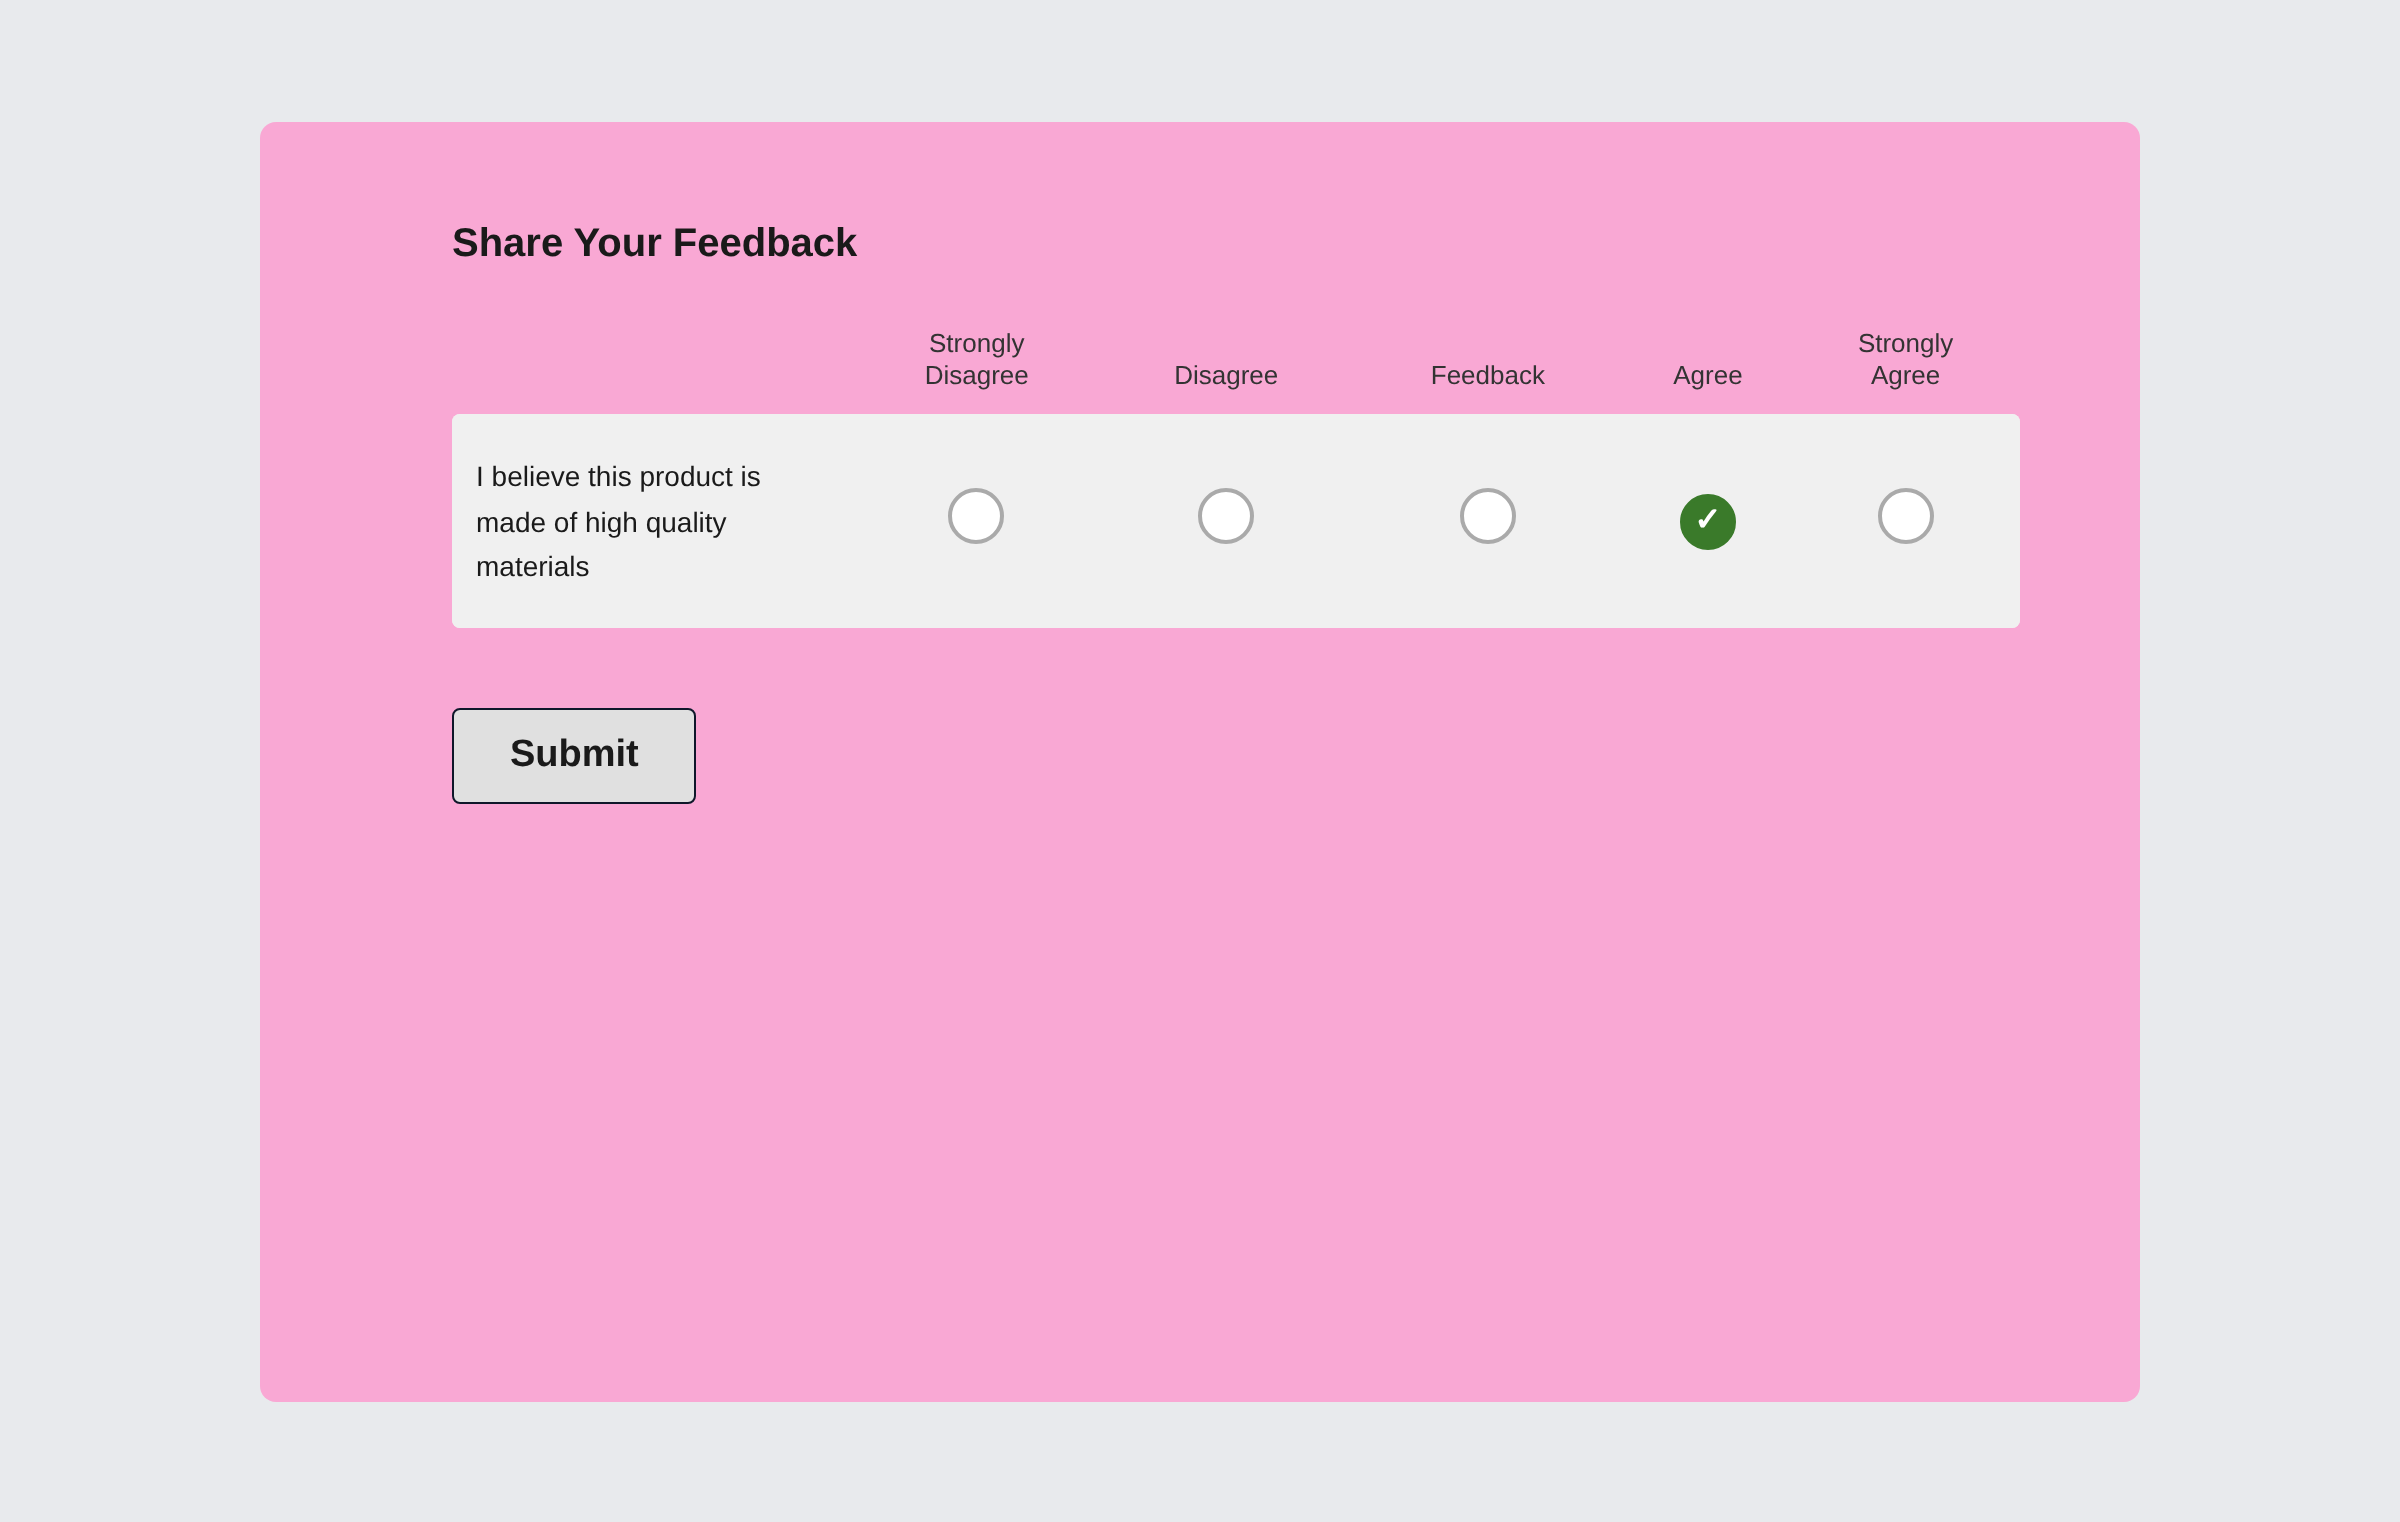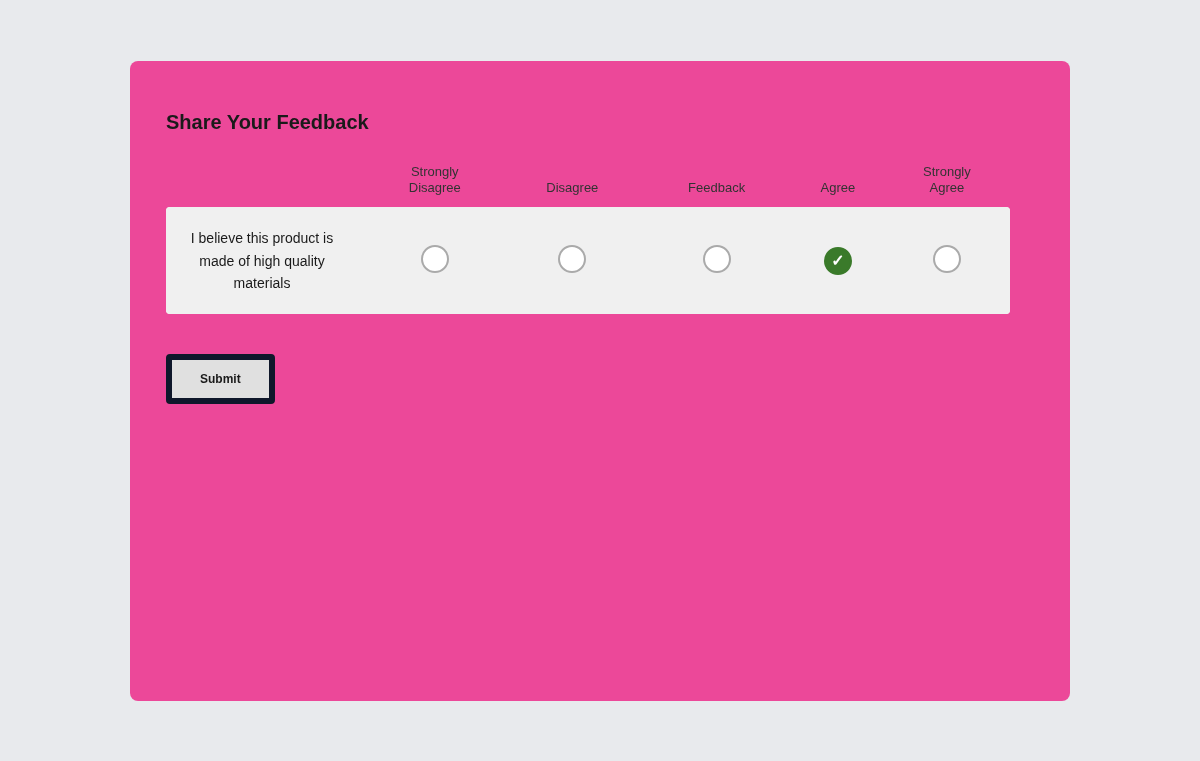--- a/index.html
+++ b/index.html
@@ -8,23 +8,23 @@
       background-color: #e8eaed;
       display: flex;
       justify-content: center;
       align-items: center;
       min-height: 761px;
       width: 1200px;
       font-family: Arial, sans-serif;
     }
 
     .card {
-      background: #ec4899;
+      background: #f9a8d4;
       border-radius: 8px;
-      padding: 50px 60px 60px 36px;
+      padding: 50px 60px 60px 96px;
       width: 940px;
       min-height: 640px;
     }
 
     .page-title {
       font-size: 20px;
       font-weight: bold;
       color: #1a1a1a;
       margin-bottom: 30px;
     }
@@ -68,21 +68,20 @@
       background-color: #f0f0f0;
     }
 
     .data-row.shaded td {
       background-color: #f0f0f0;
     }
 
     .data-row.shaded td:first-child {
       border-radius: 4px 0 0 4px;
       padding-left: 12px;
-      text-align: center;
     }
 
     .data-row.shaded td:last-child {
       border-radius: 0 4px 4px 0;
     }
 
     .data-row.plain td:first-child {
       padding-left: 12px;
     }
 
@@ -116,23 +115,23 @@
       color: white;
       font-size: 16px;
       font-weight: bold;
       line-height: 1;
     }
 
     .submit-btn {
       margin-top: 40px;
       padding: 12px 28px;
       background-color: #e0e0e0;
-      border: 6px solid #0f172a;
+      border: 1px solid #0f172a;
       border-radius: 4px;
-      font-size: 12px;
+      font-size: 19px;
       font-weight: bold;
       color: #1a1a1a;
       cursor: pointer;
     }
   </style>
 </head>
 <body>
 
 <div class="card">
   <div class="page-title">Share Your Feedback</div>

